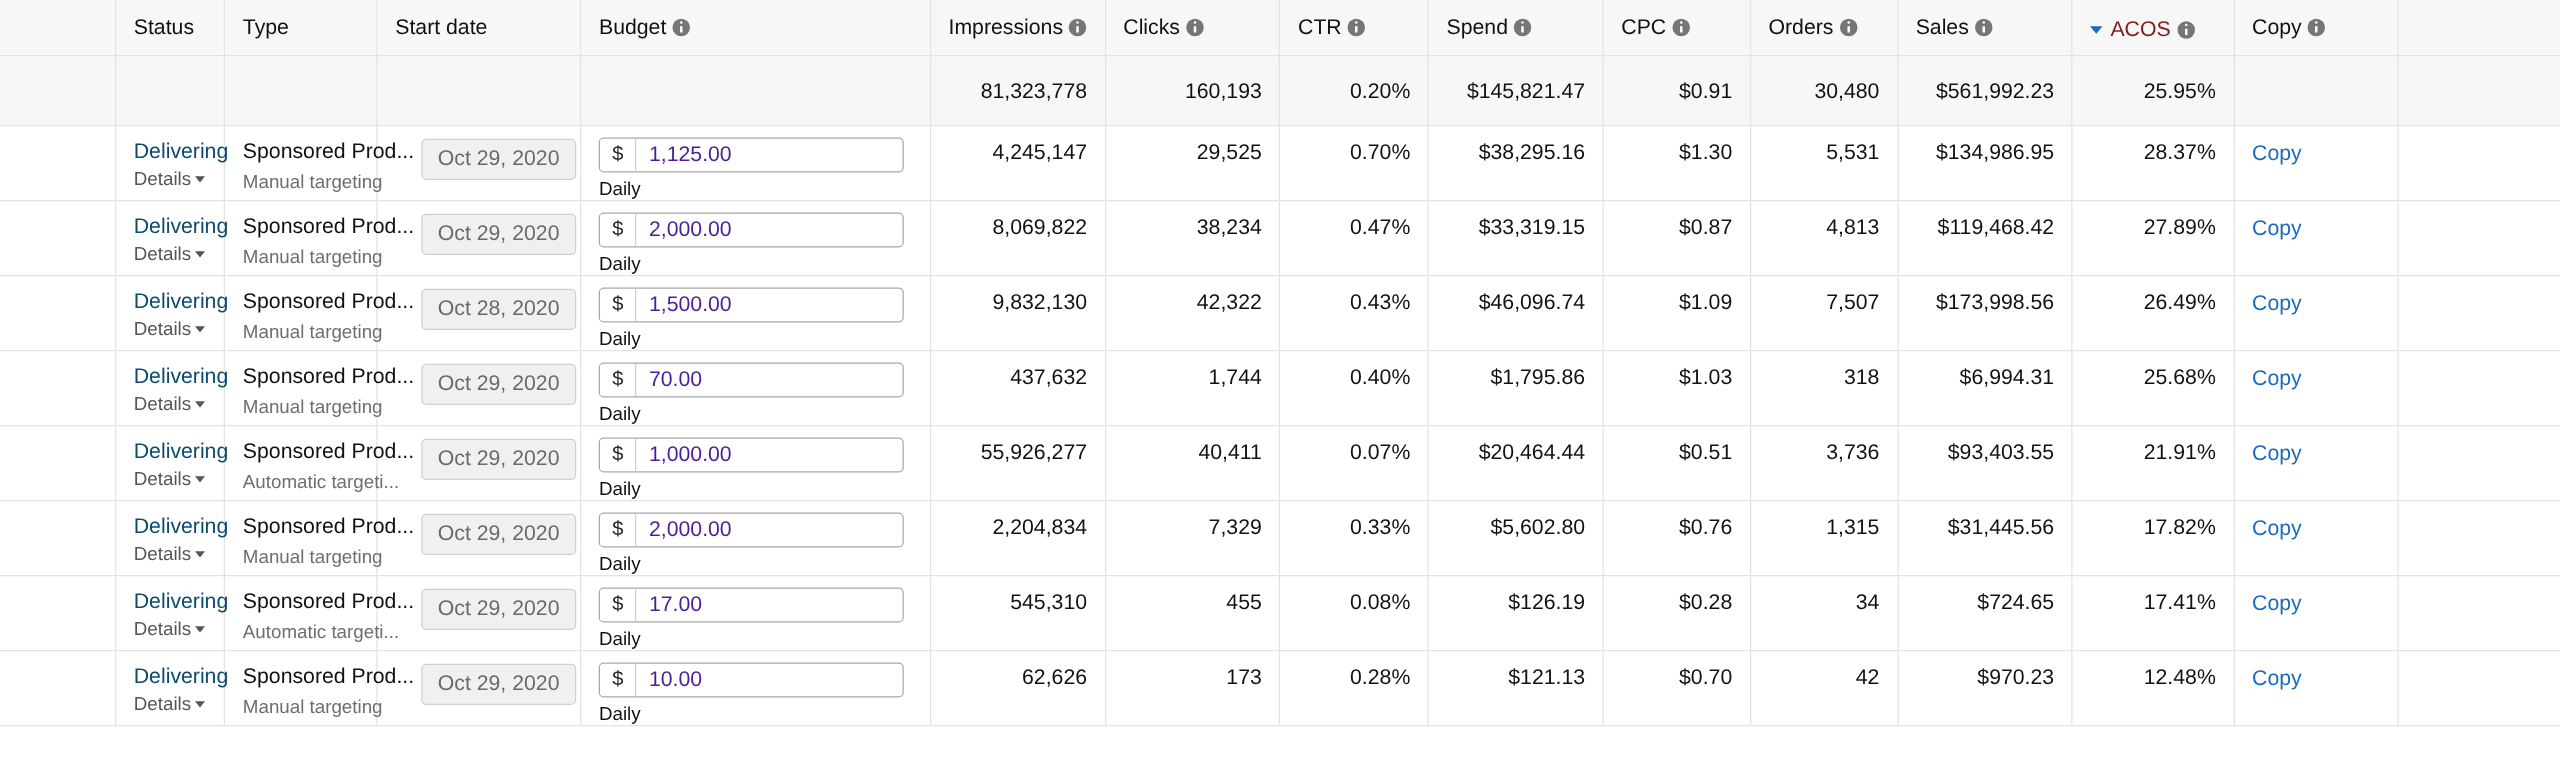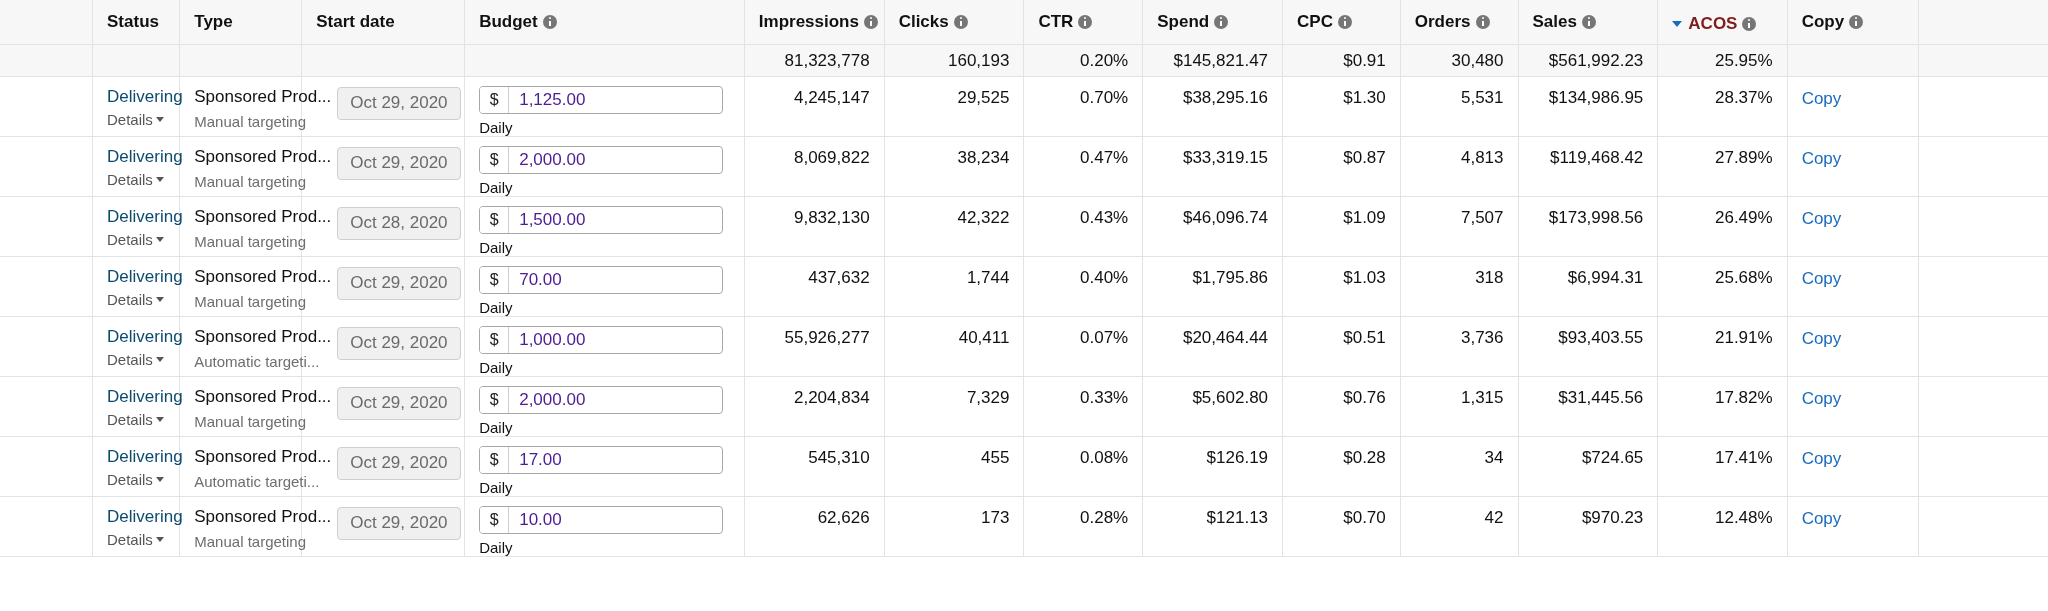--- a/index.html
+++ b/index.html
@@ -39,21 +39,21 @@
   col.c-cpc      { width: 112px; }
   col.c-orders   { width: 112px; }
   col.c-sales    { width: 133px; }
   col.c-acos     { width: 123px; }
   col.c-copy     { width: 125px; }
   col.c-end      { width: 123px; }
 
   
   thead th {
     background: #f7f7f7;
-    font-weight: bold;
+    font-weight: normal;
     font-size: 17px;
     color: #111111;
     padding: 0 14px;
     height: 44px;
     vertical-align: middle;
     border-right: 1px solid #e3e3e3;
     border-bottom: 1px solid #e3e3e3;
     white-space: nowrap;
   }
   thead th.left  { text-align: left; }
@@ -105,21 +105,21 @@
     border-right: 5px solid transparent;
     border-top: 6px solid #1a6bbd;
     margin-right: 1px;
     flex: 0 0 auto;
   }
 
   
   tr.summary-row td {
     background: #f7f7f7;
     height: 31px;
-    padding: 0 14px;
+    padding: 12px 14px;
     border-right: 1px solid #e3e3e3;
     border-bottom: 1px solid #e3e3e3;
     text-align: right;
     font-size: 17px;
     color: #111111;
     white-space: nowrap;
     vertical-align: middle;
   }
   tr.summary-row td.noborder-r { border-right: none; }
 

